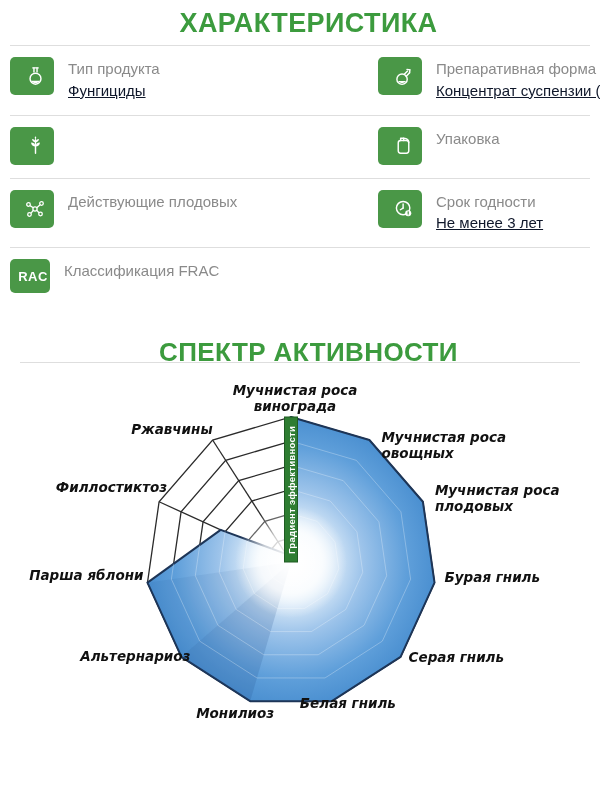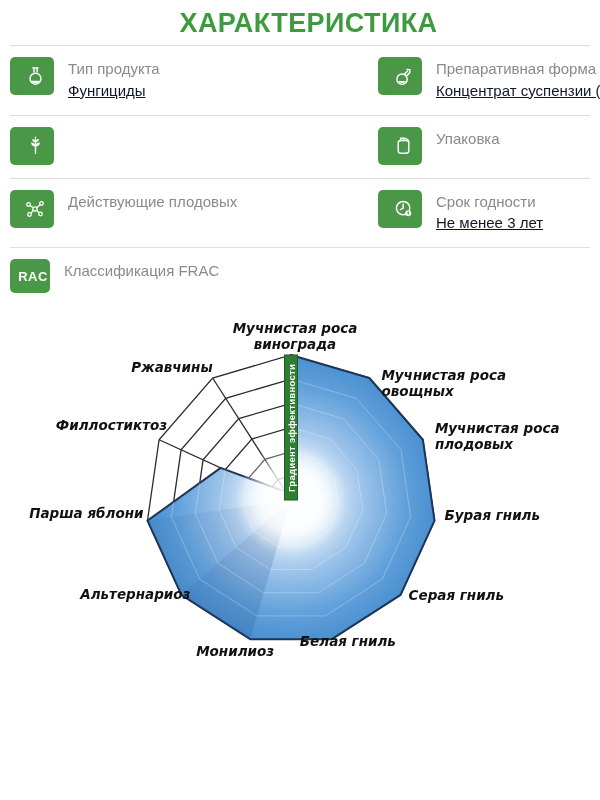--- a/index.html
+++ b/index.html
@@ -146,20 +146,24 @@
     <div class="char-item left">
       <div class="icon-box rac">
         <span>RAC</span>
       </div>
       <div class="item-text">
         <div class="item-label">Классификация FRAC</div>
       </div>
     </div>
   </div>
 
+  <div class="spec-head">
+    <div class="rule"></div>
+    <h2 class="sec-title">СПЕКТР АКТИВНОСТИ</h2>
+  </div>
 
   <svg id="radar" width="600" height="385" viewBox="0 0 600 385">
       <defs>
         <radialGradient id="rg" gradientUnits="userSpaceOnUse" cx="291" cy="194" r="145">
           <stop offset="0" stop-color="#ffffff"></stop>
           <stop offset="0.22" stop-color="#eaf4fc"></stop>
           <stop offset="0.5" stop-color="#9cc3ea"></stop>
           <stop offset="0.8" stop-color="#5f9fda"></stop>
           <stop offset="1" stop-color="#4a8fd0"></stop>
         </radialGradient>

